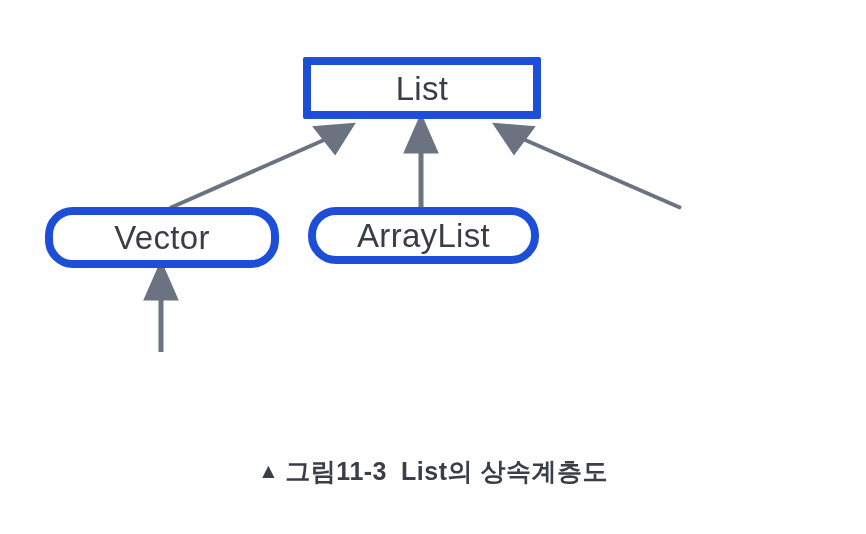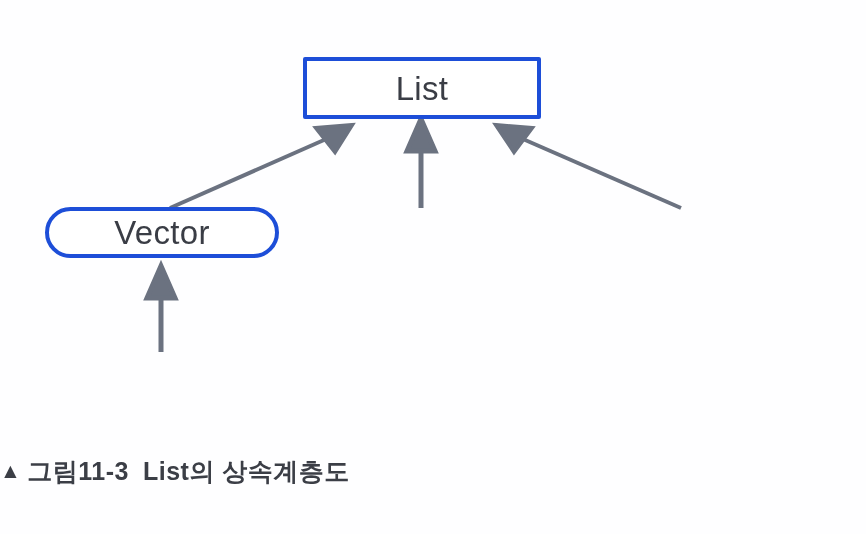--- a/index.html
+++ b/index.html
@@ -22,21 +22,21 @@
     position: absolute;
     left: 0;
     top: 0;
     width: 866px;
     height: 534px;
   }
   .node-box {
     position: absolute;
     box-sizing: border-box;
     background: #ffffff;
-    border: 4px solid #1d4ed8;
+    border: 8px solid #1d4ed8;
     display: flex;
     align-items: center;
     justify-content: center;
     color: #3a3d45;
     letter-spacing: 0.3px;
   }
   .node-box.rounded {
     border-radius: 28px;
   }
   .node-box.sharp {
@@ -51,21 +51,21 @@
   #box-list {
     left: 303px;
     top: 57px;
     width: 238px;
     height: 62px;
   }
   #box-vector {
     left: 45px;
     top: 207px;
     width: 234px;
-    height: 51px;
+    height: 61px;
   }
   #box-arraylist {
     left: 308px;
     top: 207px;
     width: 231px;
     height: 57px;
   }
   #box-linkedlist {
     left: 568px;
     top: 207px;
@@ -76,21 +76,21 @@
     left: 45px;
     top: 352px;
     width: 234px;
     height: 57px;
   }
   #figure-caption {
     position: absolute;
     left: 0;
     top: 455px;
     width: 866px;
-    text-align: left;
+    text-align: center;
     color: #3b3e46;
     font-size: 25px;
     font-weight: bold;
     letter-spacing: 0.5px;
     white-space: nowrap;
   }
   #figure-caption .caption-marker {
     font-size: 21px;
     margin-right: 6px;
     vertical-align: 2px;
@@ -125,20 +125,23 @@
   </svg>
 
   <div class="node-box sharp" id="box-list">
     <span class="node-label">List</span>
   </div>
 
   <div class="node-box rounded" id="box-vector">
     <span class="node-label">Vector</span>
   </div>
 
+  <div class="node-box rounded" id="box-arraylist">
+    <span class="node-label">ArrayList</span>
+  </div>
 
 
 
   <div id="figure-caption">
     <span class="caption-marker">▲</span><span>그림11-3</span><span class="caption-gap"></span><span>List의 상속계층도</span>
   </div>
 
 </div>
 
 </body></html>

